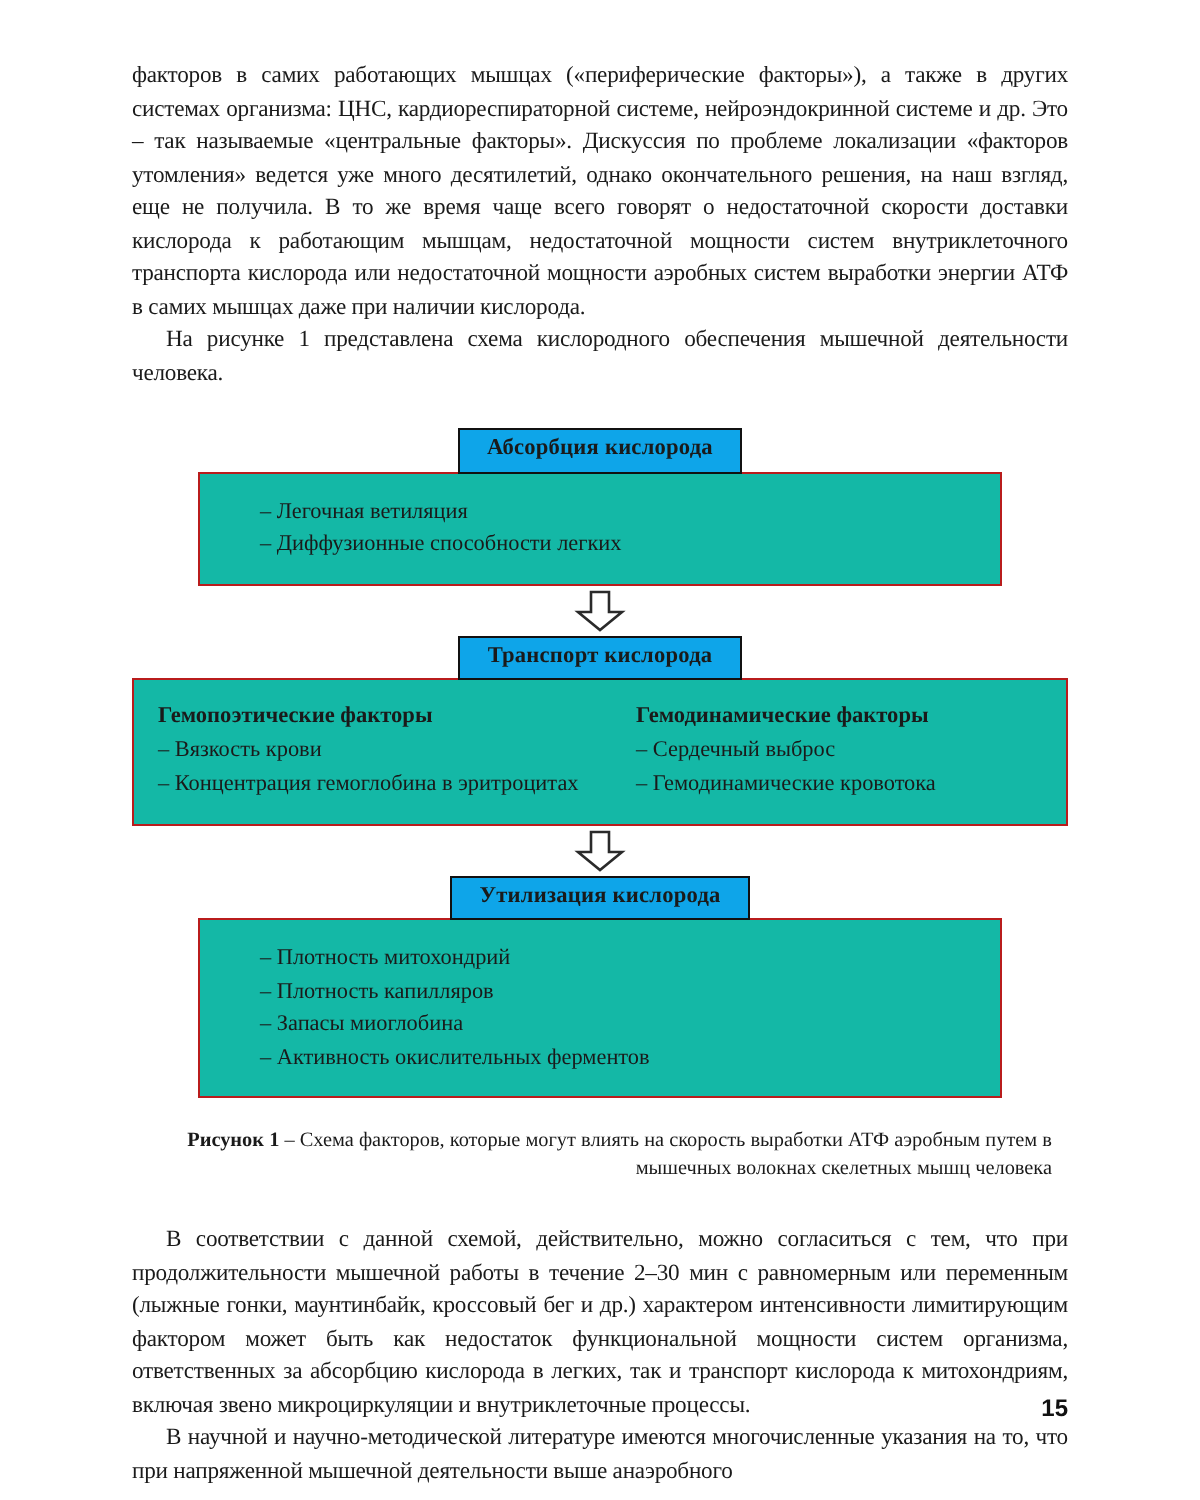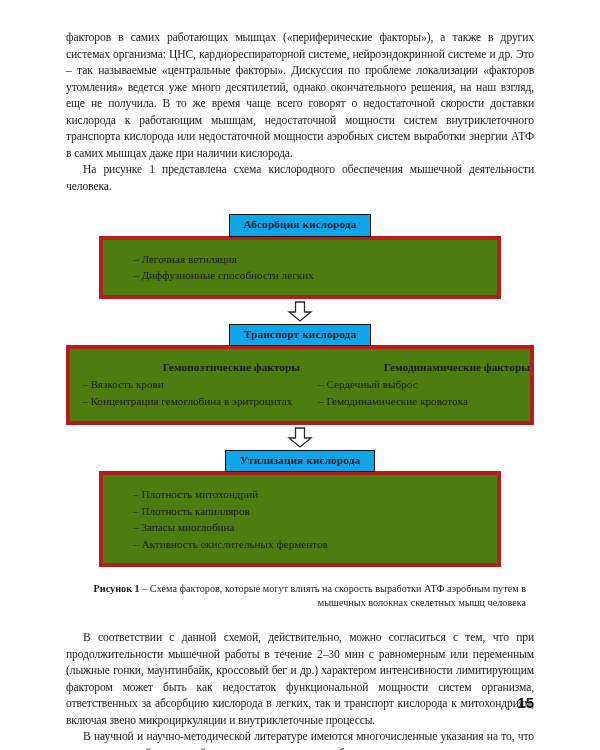--- a/index.html
+++ b/index.html
@@ -66,22 +66,22 @@
     font-weight: bold;
     font-size: 11.3px;
     line-height: 1;
     padding: 4px 14px 5px 14px;
     text-align: center;
     white-space: nowrap;
     letter-spacing: 0.01em;
   }
 
   .content-box {
-    border: 4px solid #b91c1c;
-    background: #4d7c0f;
+    border: 1px solid #b91c1c;
+    background: #14b8a6;
     box-sizing: border-box;
     position: relative;
     z-index: 1;
   }
   .content-box.narrow {
     width: 402px;
     margin: -1px auto 0 auto;
     padding: 11px 0 11px 30px;
   }
   .content-box.wide {
@@ -112,21 +112,20 @@
   }
   .col.right {
     padding-left: 18px;
   }
   .col-title {
     font-weight: bold;
     font-size: 11.3px;
     line-height: 16.4px;
     margin-bottom: 1px;
     white-space: nowrap;
-    text-align: right;
   }
   .col .bullet-list li::before {
     content: "\2013\00a0";
   }
 
   .arrow-wrap {
     display: flex;
     justify-content: center;
     margin: 2px 0 2px 0;
     height: 21px;
@@ -145,21 +144,21 @@
   .after-fig {
     margin-top: 20px;
   }
 
   .page-number {
     position: absolute;
     right: 66px;
     bottom: 22px;
     font-family: "Liberation Sans", "DejaVu Sans", sans-serif;
     font-weight: bold;
-    font-size: 15px;
+    font-size: 12px;
     color: #111;
   }
 </style>
 </head>
 <body>
 
 <div class="page">
 
   <p class="body-text">факторов в самих работающих мышцах («периферические факторы»), а также в других системах организма: ЦНС, кардиореспираторной системе, нейроэндокринной системе и др. Это – так называемые «центральные факторы». Дискуссия по проблеме локализации «факторов утомления» ведется уже много десятилетий, однако окончательного решения, на наш взгляд, еще не получила. В то же время чаще всего говорят о недостаточной скорости доставки кислорода к работающим мышцам, недостаточной мощности систем внутриклеточного транспорта кислорода или недостаточной мощности аэробных систем выработки энергии АТФ в самих мышцах даже при наличии кислорода.</p>
   <p class="body-text indent">На рисунке 1 представлена схема кислородного обеспечения мышечной деятельности человека.</p>

